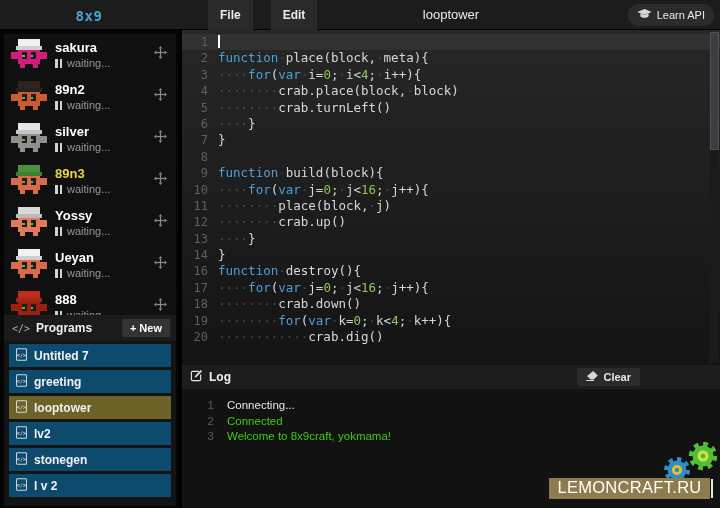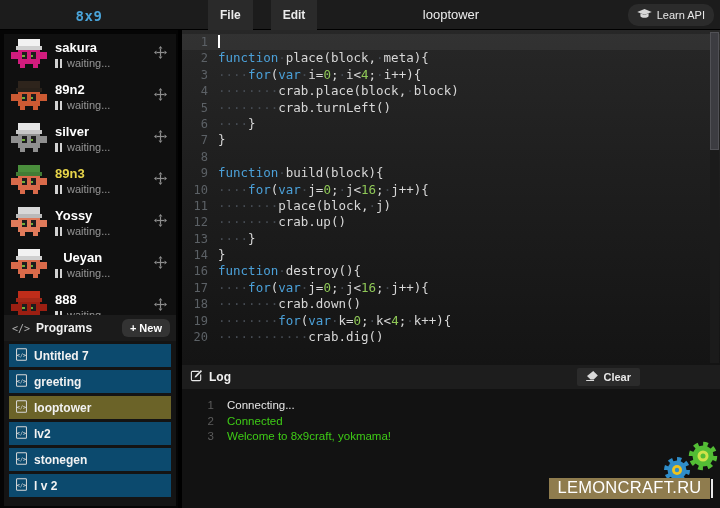--- a/index.html
+++ b/index.html
@@ -30,21 +30,21 @@
   .pause-icon { display:inline-flex; gap:2px; }
   .pause-icon i { display:block; width:2.5px; height:9px; background:#d2d2d2; }
   .move-icon { position:absolute; right:9px; top:11px; }
 
   
   .programs { position:absolute; left:4px; top:285px; width:172px; bottom:2px; background:#141414; }
   .prog-header { height:26px; background:#1b1b1b; display:flex; align-items:center; padding:0 8px; gap:6px; position:relative; }
   .code-icon { font-family:"DejaVu Sans Mono",monospace; font-size:10px; color:#b0b0b0; }
   .prog-title { color:#f0f0f0; font-weight:bold; font-size:12px; }
   .new-btn { position:absolute; right:6px; top:4px; height:18px; background:#333; color:#fff; font-size:11px; font-weight:bold;
-             border:none; border-radius:6px; padding:0 8px; font-family:"Liberation Sans",sans-serif;margin-left:10px; }
+             border:none; border-radius:0; padding:0 8px; font-family:"Liberation Sans",sans-serif;margin-left:10px; }
   .prog-item { margin:3px 5px 0 5px; height:23px; background:#0c4a6e; display:flex; align-items:center; gap:7px;
                padding:0 7px; color:#f2f2f2; font-weight:bold; font-size:12px; }
 
   
   .editor { position:absolute; left:182px; top:30px; width:538px; height:335px;
             background:linear-gradient(180deg,#272727 0%,#1e1e1e 45%,#141414 100%);
             font-family:"DejaVu Sans Mono",monospace; font-size:12.5px; overflow:hidden; }
   .code-lines { padding-top:4px; }
   .code-line { height:16.4px; line-height:16.4px; white-space:pre; }
   .code-line.active { background:rgba(255,255,255,0.05); }
@@ -297,21 +297,21 @@
     <rect x="0" y="6" width="3" height="3" fill="#d96a4a"></rect>
     <rect x="13" y="6" width="3" height="3" fill="#d96a4a"></rect>
     <rect x="5" y="6" width="2" height="3" fill="#1d1d1d"></rect>
     <rect x="9" y="6" width="2" height="3" fill="#1d1d1d"></rect>
     <rect x="5" y="7" width="1" height="1" fill="#6fae3a"></rect>
     <rect x="9" y="7" width="1" height="1" fill="#6fae3a"></rect>
     <rect x="4" y="11" width="2" height="2" fill="#d96a4a"></rect>
     <rect x="10" y="11" width="2" height="2" fill="#d96a4a"></rect>
   </svg></span>
     <span class="pinfo">
-      <span class="pname" style="color: rgb(255, 255, 255); text-align: center;">Ueyan</span>
+      <span class="pname" style="color: rgb(255, 255, 255);">Ueyan</span>
       <span class="pstatus">
         <span class="pause-icon">
                 <i></i>
                 <i></i>
               </span>
         <span>waiting...</span>
       </span>
     </span>
     <span class="move-icon">
   <svg viewBox="0 0 14 14" width="13" height="13" fill="#8e8e8e">

